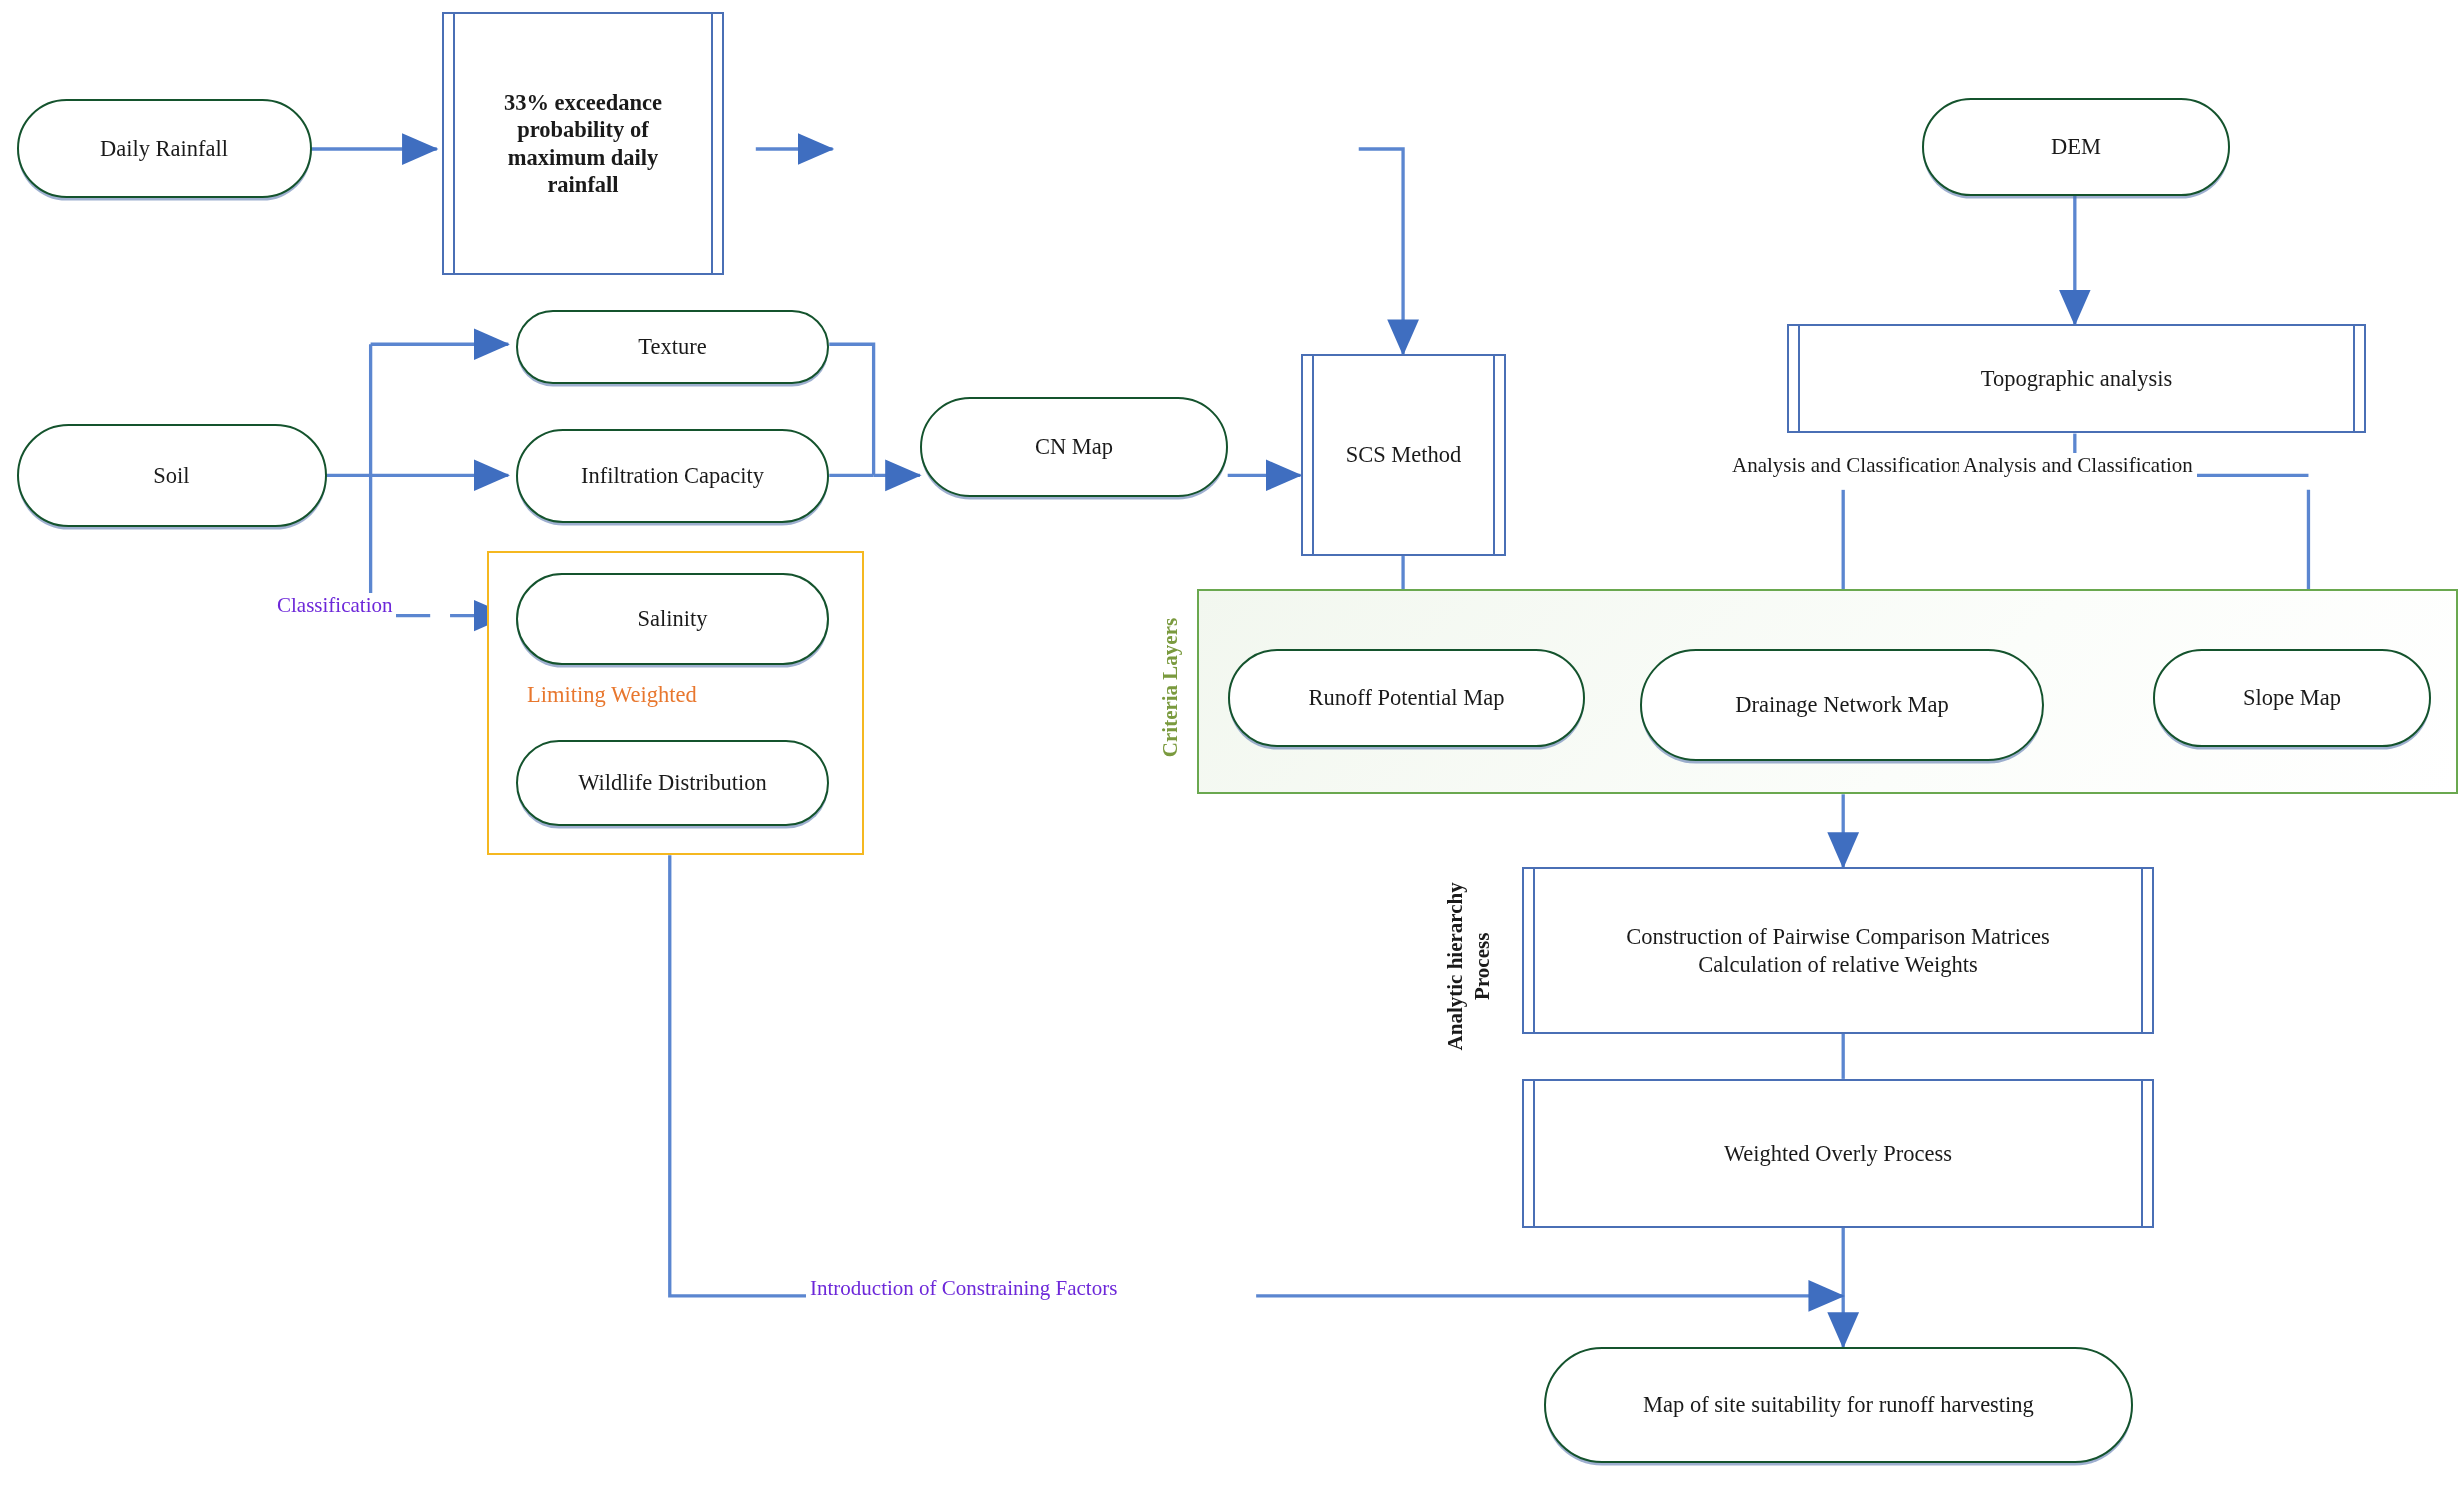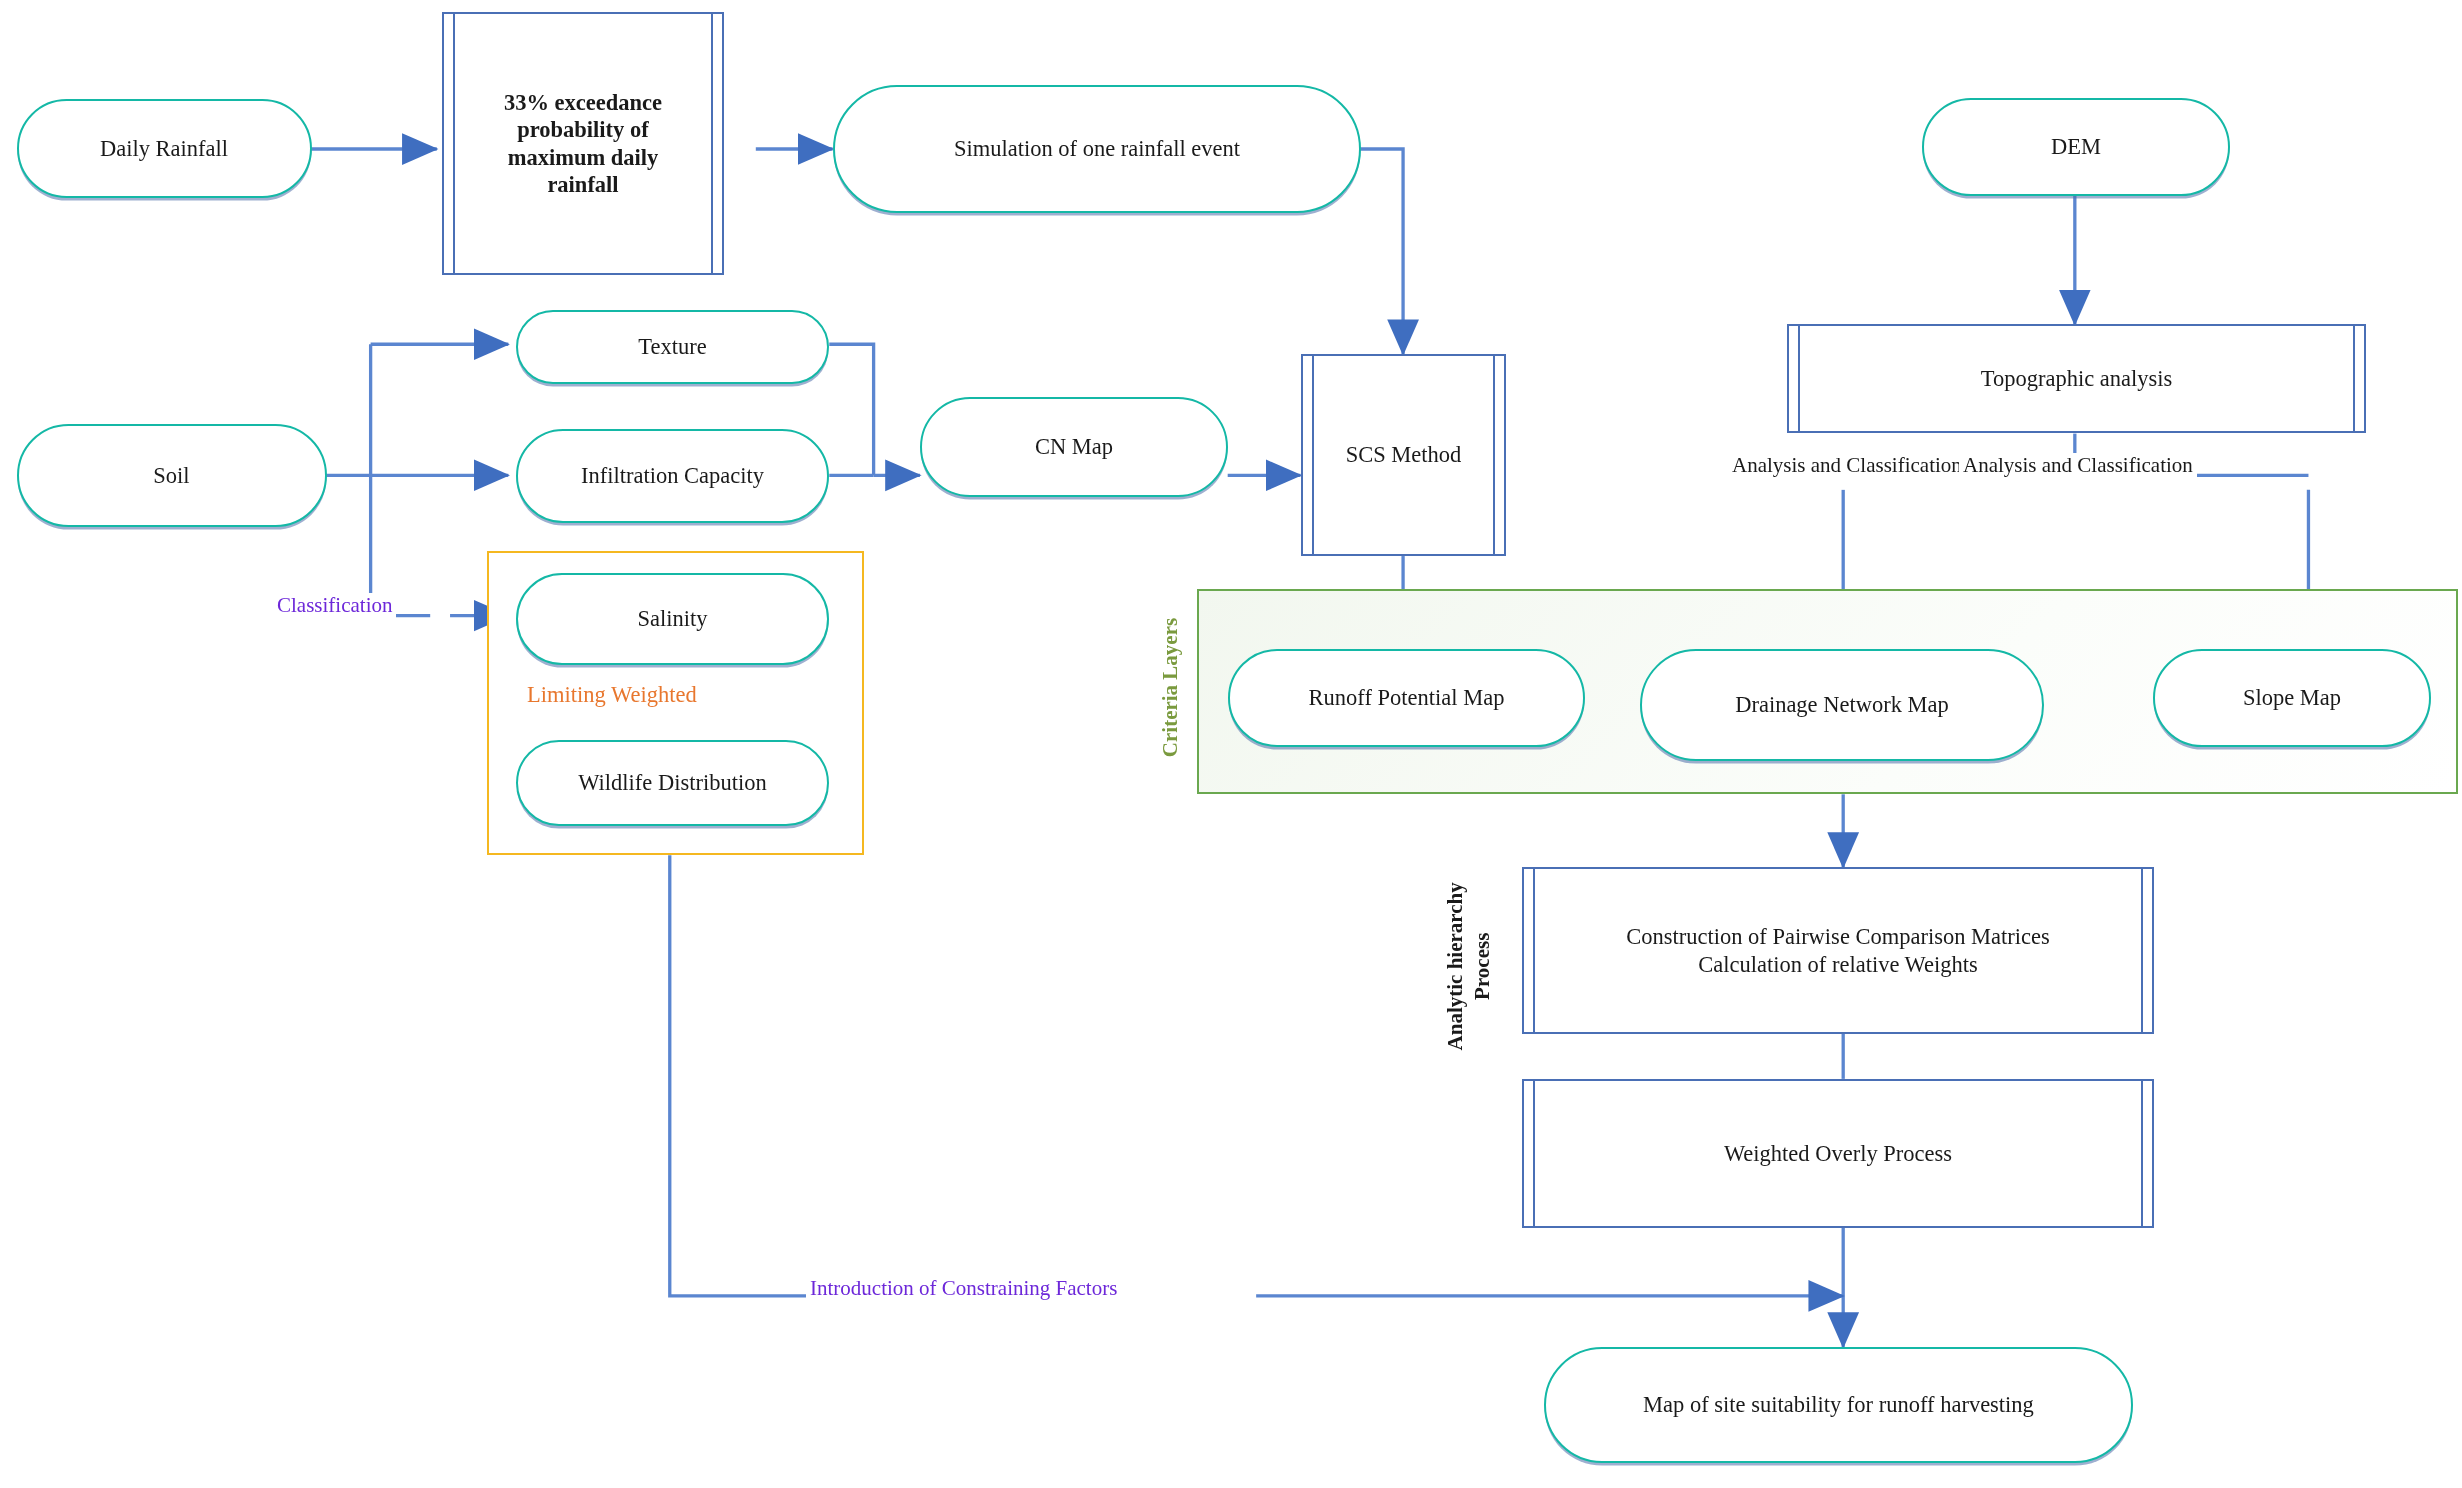--- a/index.html
+++ b/index.html
@@ -22,21 +22,21 @@
     box-sizing:border-box;
     display:flex;align-items:center;justify-content:center;
     text-align:center;
     color:#1a1a1a;
     background:#ffffff;
     line-height:1.22;
     z-index:3;
   }
   
   .term{
-    border:2px solid #14b8a6;
+    border:2px solid #14532d;
     border-radius:79px/79px;
     box-shadow:0 3.3px 0 -0.7px rgba(79,110,170,.55);
   }
   
   .pproc{
     border:2px solid #4a6fb5;
     background:
       linear-gradient(#4a6fb5,#4a6fb5) left 9.3px top 0/2px 100% no-repeat,
       linear-gradient(#4a6fb5,#4a6fb5) right 9.3px top 0/2px 100% no-repeat,
       #ffffff;
@@ -127,21 +127,20 @@
 
       <path d="M1012,1292 L1012,1958 L1218,1958"></path>
       <line x1="1898" y1="1958" x2="2785" y2="1958" marker-end="url(#ah)"></line>
     </g>
   </svg>
 
   <div class="node term" style="left:16.5px;top:99px;width:295px;height:99px;font-size:22.5px;">Daily Rainfall</div>
 
   <div class="node pproc multi" style="left:442px;top:12px;width:282px;height:263px;font-size:22.5px;font-weight:bold;padding:0 29px;">33% exceedance probability of maximum daily rainfall</div>
 
-  <div class="node term" style="left:833px;top:85px;width:528px;height:128px;font-size:22.5px;">Simulation of one rainfall event</div>
 
   <div class="node term" style="left:16.5px;top:424px;width:310px;height:103px;font-size:22.5px;">Soil</div>
 
   <div class="node term" style="left:516px;top:310px;width:313px;height:74px;font-size:22.5px;">Texture</div>
 
   <div class="node term" style="left:516px;top:429px;width:313px;height:94px;font-size:22.5px;">Infiltration Capacity</div>
 
   <div class="node term" style="left:516px;top:573px;width:313px;height:92px;font-size:22.5px;text-align:center;">Salinity</div>
 
   <div class="node term" style="left:516px;top:740px;width:313px;height:86px;font-size:22.5px;">Wildlife Distribution</div>

